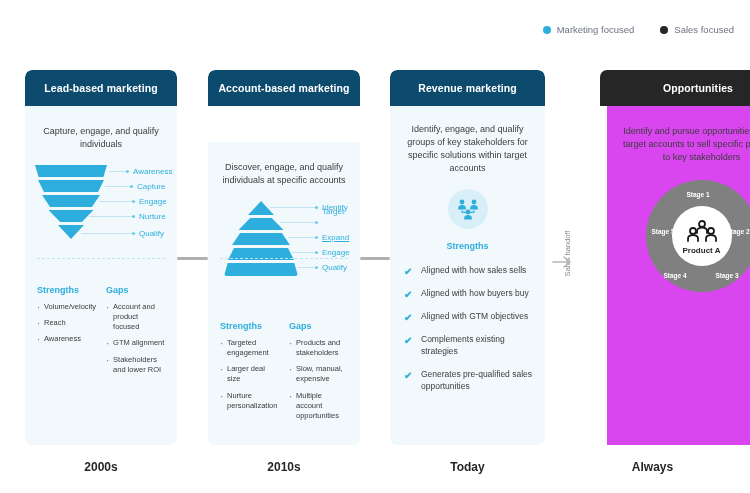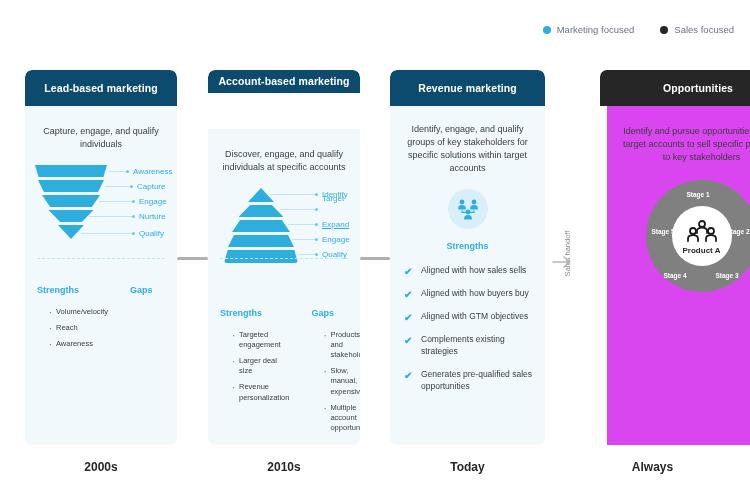--- a/index.html
+++ b/index.html
@@ -85,21 +85,21 @@
   
   .dashed{
     position:absolute;left:12px;right:12px;height:0;
     border-top:1px dashed #bfe3f1;
   }
 
   
   .sg{display:flex;gap:10px;padding:0 12px;}
   .sg-col{flex:1;}
   .sg-title{font-size:9px;font-weight:bold;color:#2eaedd;margin-bottom:7px;}
-  .sg-list{list-style:none;margin:12px;padding:0;}
+  .sg-list{list-style:none;margin:0;padding:0;}
   .sg-list li{
     font-size:7.5px;line-height:1.35;color:#3c3c3c;
     position:relative;padding-left:7px;margin-bottom:6px;
   }
   .sg-list li:before{
     content:"·";position:absolute;left:0;top:-1px;color:#6b7280;font-size:10px;
   }
 
   
   .circle-icon{
@@ -223,20 +223,25 @@
         <div class="sg-col">
           <div class="sg-title">Strengths</div>
           <ul class="sg-list">
             <li>Volume/velocity</li>
             <li>Reach</li>
             <li>Awareness</li>
           </ul>
         </div>
         <div class="sg-col">
           <div class="sg-title">Gaps</div>
+          <ul class="sg-list">
+            <li>Account and product focused</li>
+            <li>GTM alignment</li>
+            <li>Stakeholders and lower ROI</li>
+          </ul>
         </div>
       </div>
     </div>
   </div>
 
   <div class="col" id="col2">
     <div class="col-head head-blue">Account-based marketing</div>
     <div class="col-body body-blue">
       <div class="col-desc">Discover, engage, and qualify individuals at specific accounts</div>
 
@@ -272,21 +277,21 @@
       </div>
 
       <div class="dashed" style="top:188px;"></div>
 
       <div class="sg" style="margin-top:16px;">
         <div class="sg-col">
           <div class="sg-title">Strengths</div>
           <ul class="sg-list">
             <li>Targeted engagement</li>
             <li>Larger deal size</li>
-            <li>Revenue personalization</li>
+            <li>Nurture personalization</li>
           </ul>
         </div>
         <div class="sg-col">
           <div class="sg-title">Gaps</div>
           <ul class="sg-list">
             <li>Products and stakeholders</li>
             <li>Slow, manual, expensive</li>
             <li>Multiple account opportunities</li>
           </ul>
         </div>

